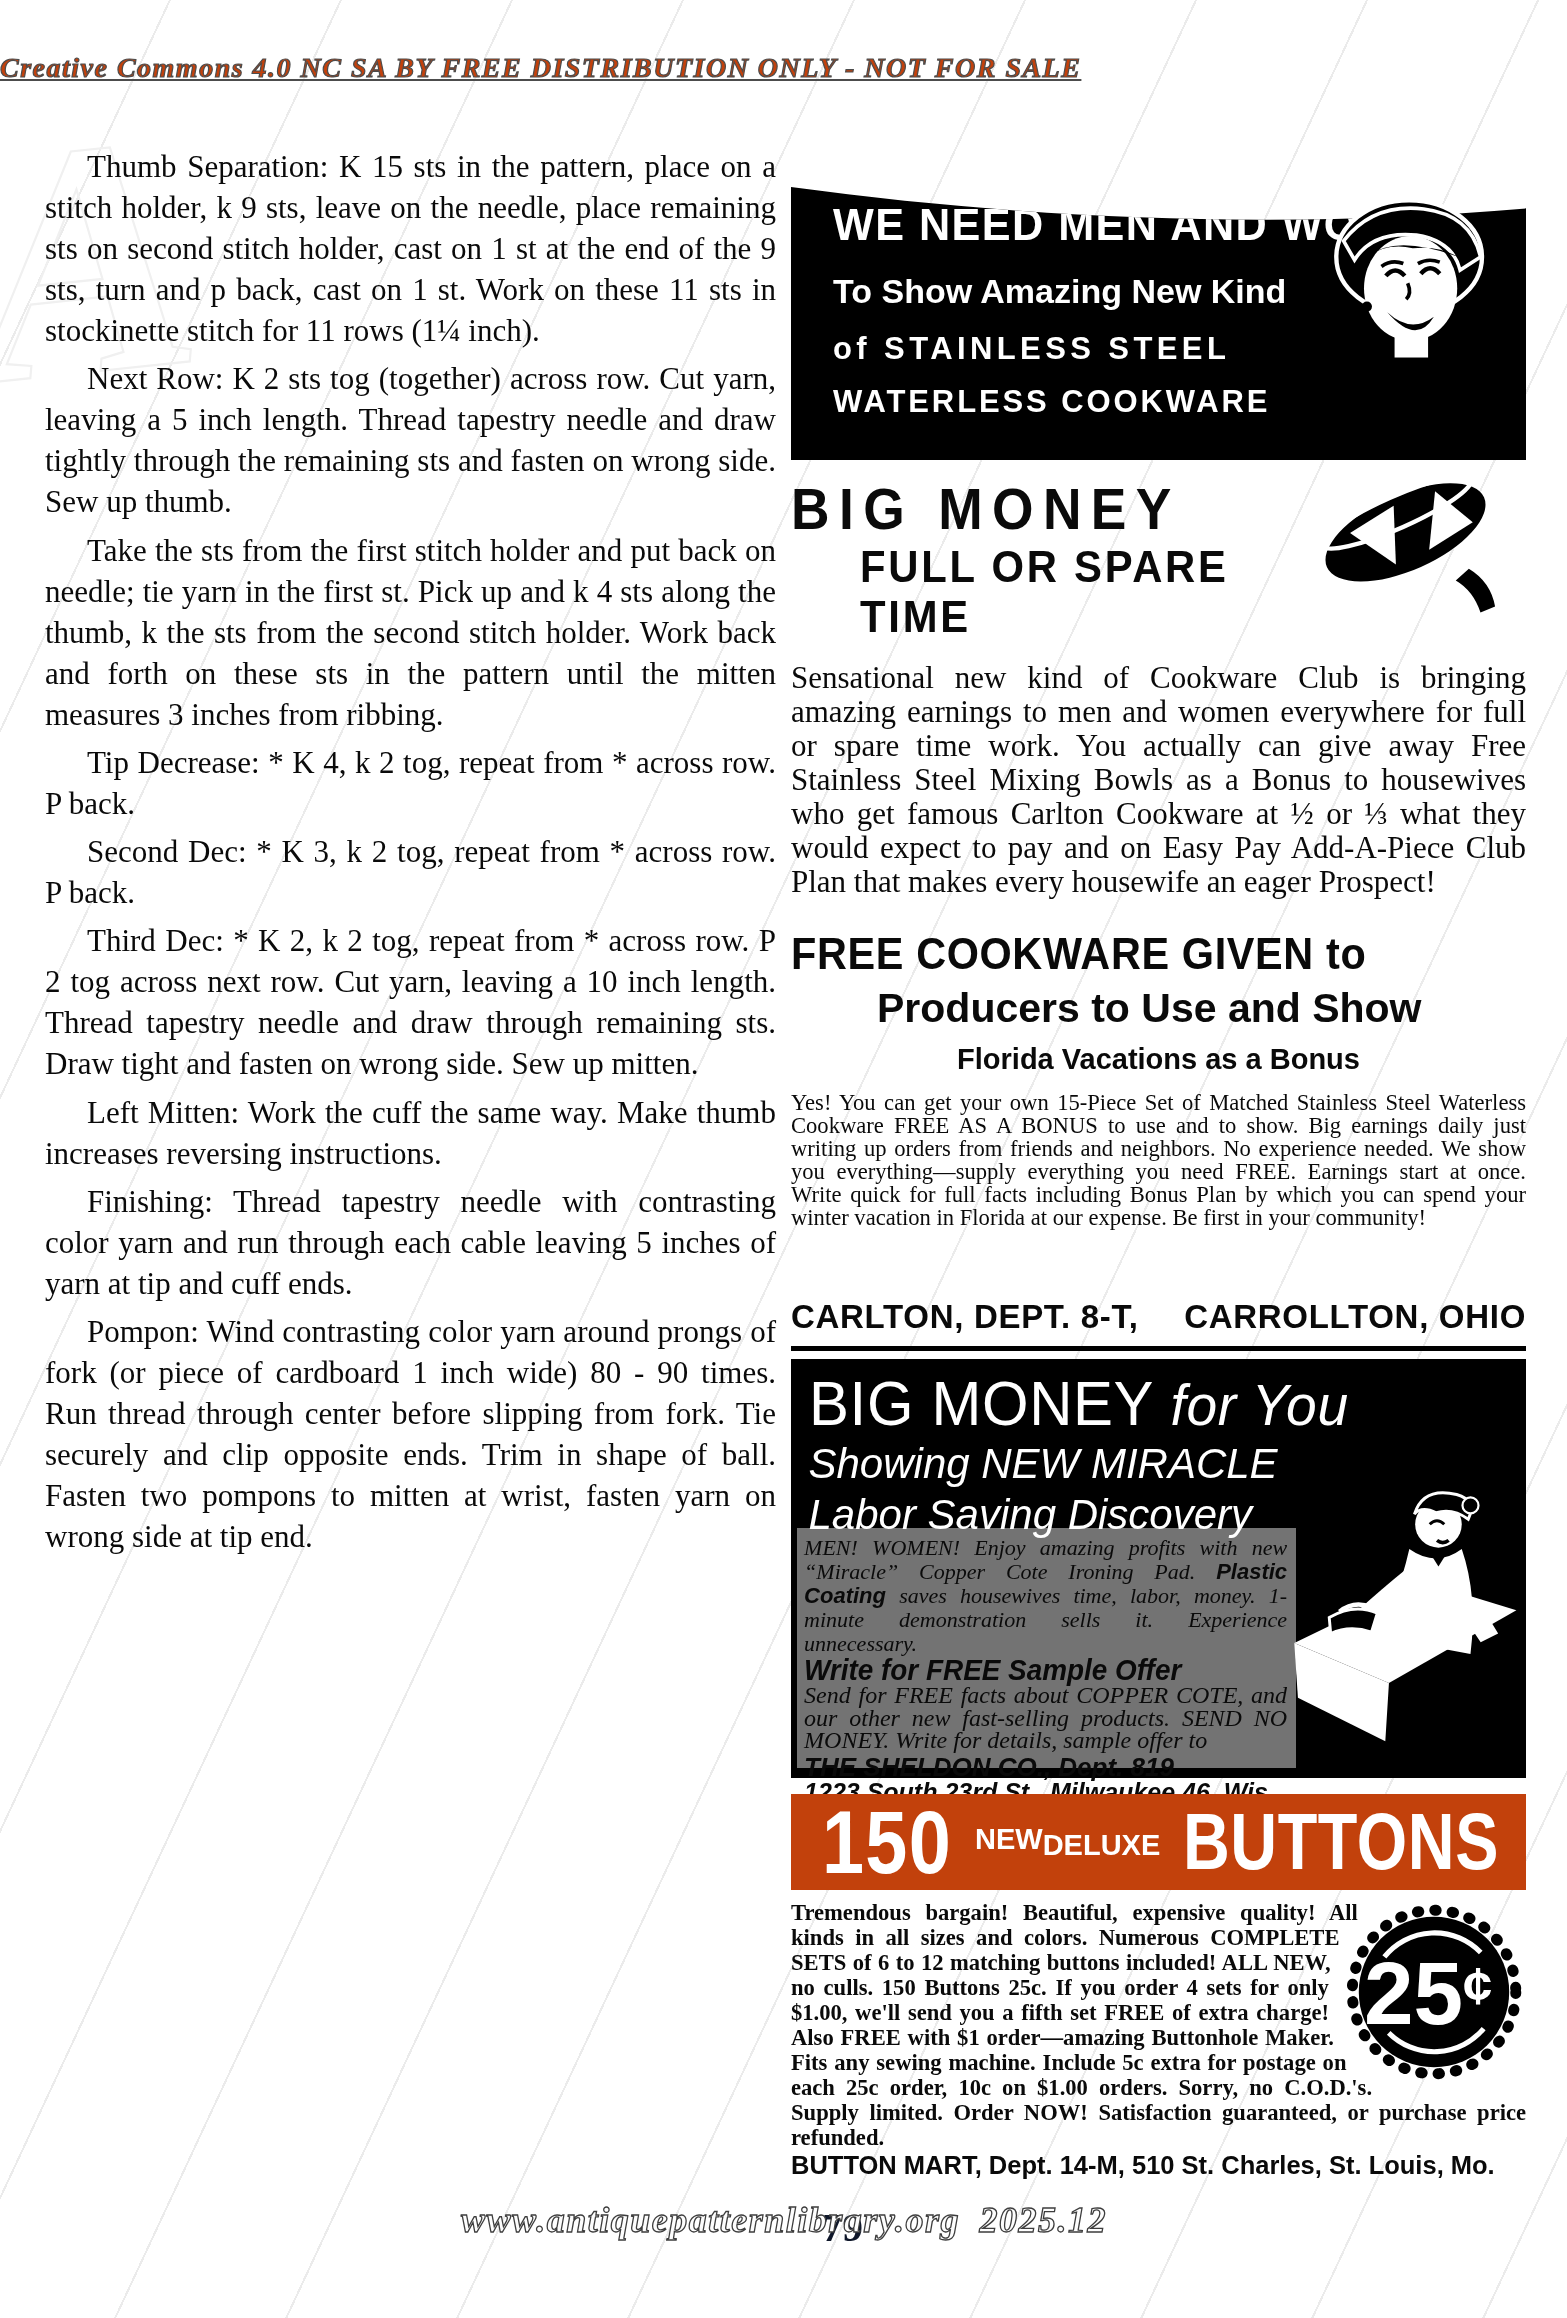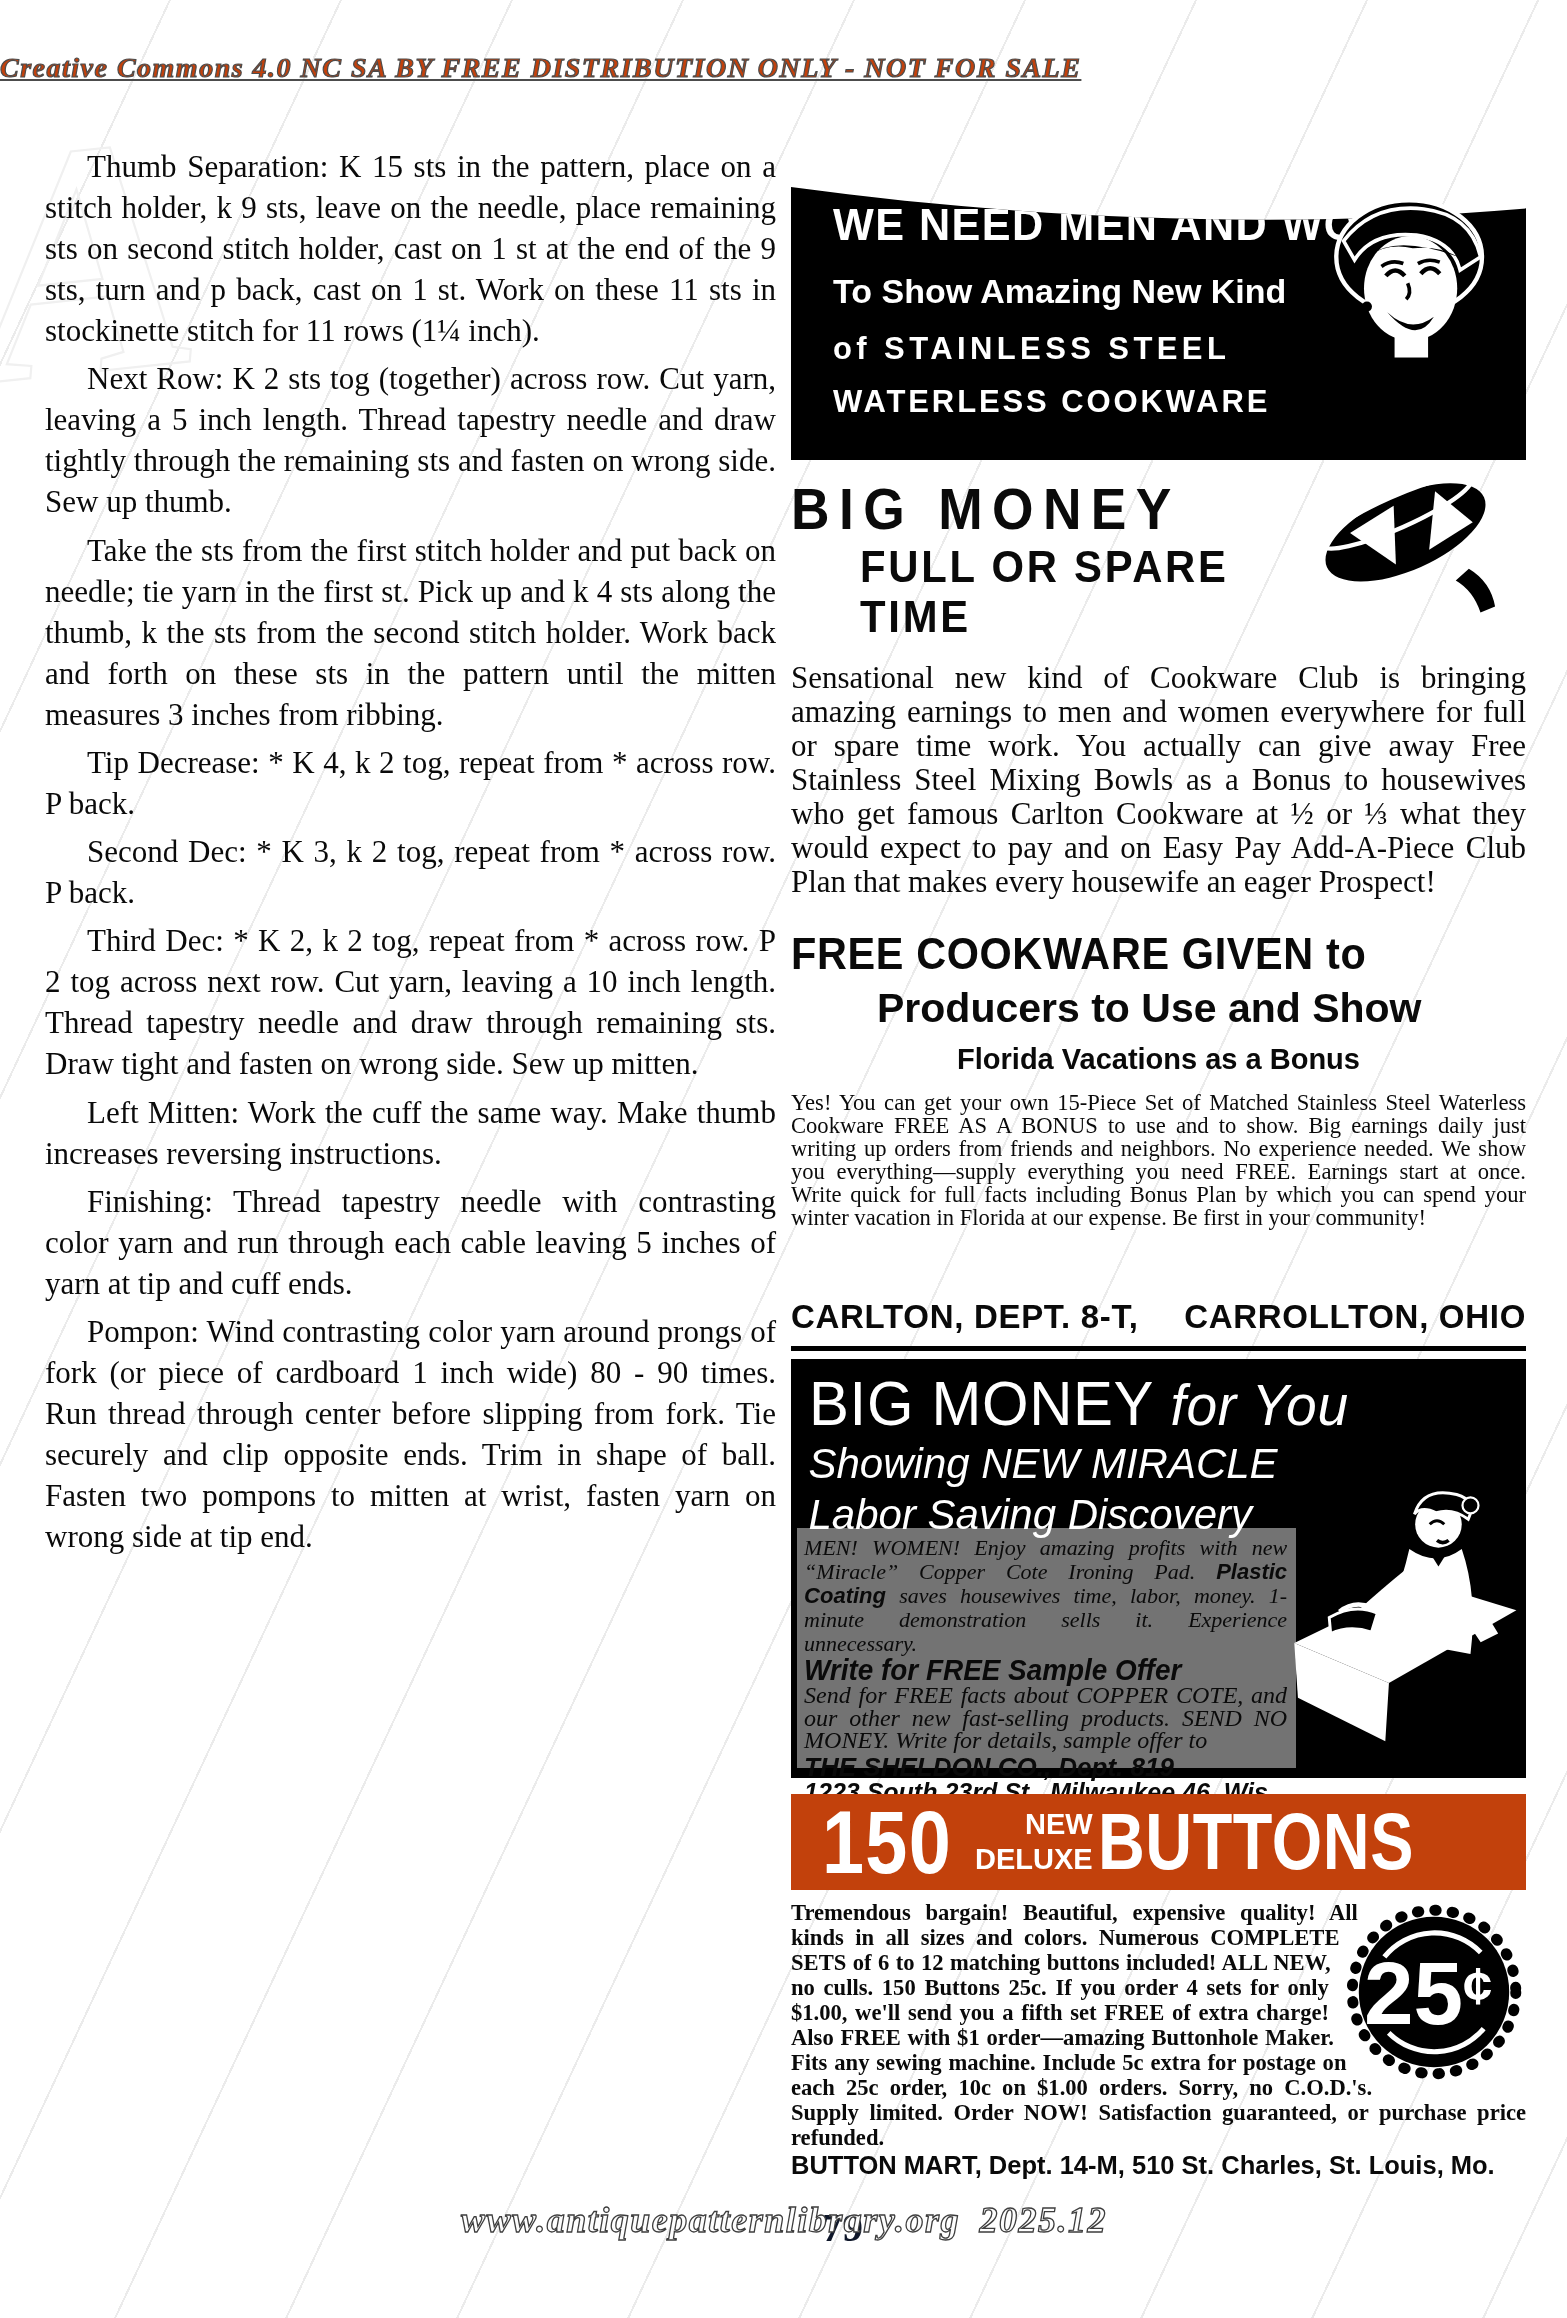--- a/index.html
+++ b/index.html
@@ -83,21 +83,21 @@
             transform:scaleX(.93);transform-origin:left top;white-space:nowrap;}
   .sh-body .p2{margin:1.5px 0 0 0;font-size:24px;line-height:22.6px;}
   .sh-co{font-family:"Liberation Sans", sans-serif;font-weight:bold;font-size:26px;margin-top:2.9px;white-space:nowrap;}
   .sh-ad2{font-family:"Liberation Sans", sans-serif;font-weight:bold;font-size:25px;margin-top:1.5px;white-space:nowrap;}
   .boldrun{font-family:"Liberation Sans", sans-serif;font-weight:bold;}
   
   .ad-buttons{position:relative;margin-top:16px;}
   .bt-banner{height:96px;background:#c2410c;color:#fff;display:flex;align-items:center;
              font-family:"Liberation Sans", sans-serif;font-weight:bold;padding-left:31px;}
   .bt-150{font-size:89px;letter-spacing:1.5px;transform:scaleX(.85);transform-origin:left center;}
-  .bt-stack{display:flex;flex-direction:column;line-height:1;margin:0 5px 0 0;text-align:right;}
+  .bt-stack{display:flex;flex-direction:row;line-height:1;margin:0 23px 0 0;text-align:right;}
   .bt-new{font-size:29px;}
   .bt-deluxe{font-size:29px;margin-top:5.8px;}
   .bt-buttons{font-size:79px;letter-spacing:0.7px;transform:scaleX(.82);transform-origin:left center;white-space:nowrap;}
   .bt-body{margin-top:10.2px;font-size:22.6px;line-height:25px;text-align:justify;font-weight:bold;
            font-family:"Liberation Serif", serif;}
   .badge{float:right;width:184px;height:184px;margin:0 0 4.4px 16px;shape-outside:circle(50%);}
   .bt-addr{font-family:"Liberation Sans", sans-serif;font-weight:bold;font-size:25.5px;margin-top:2.9px;white-space:nowrap;}
   
   .footer{position:absolute;top:2199px;left:0;width:100%;text-align:center;}
   .pagenum{position:absolute;left:822px;top:4.4px;font-weight:bold;font-size:41px;color:#0f172a;}

